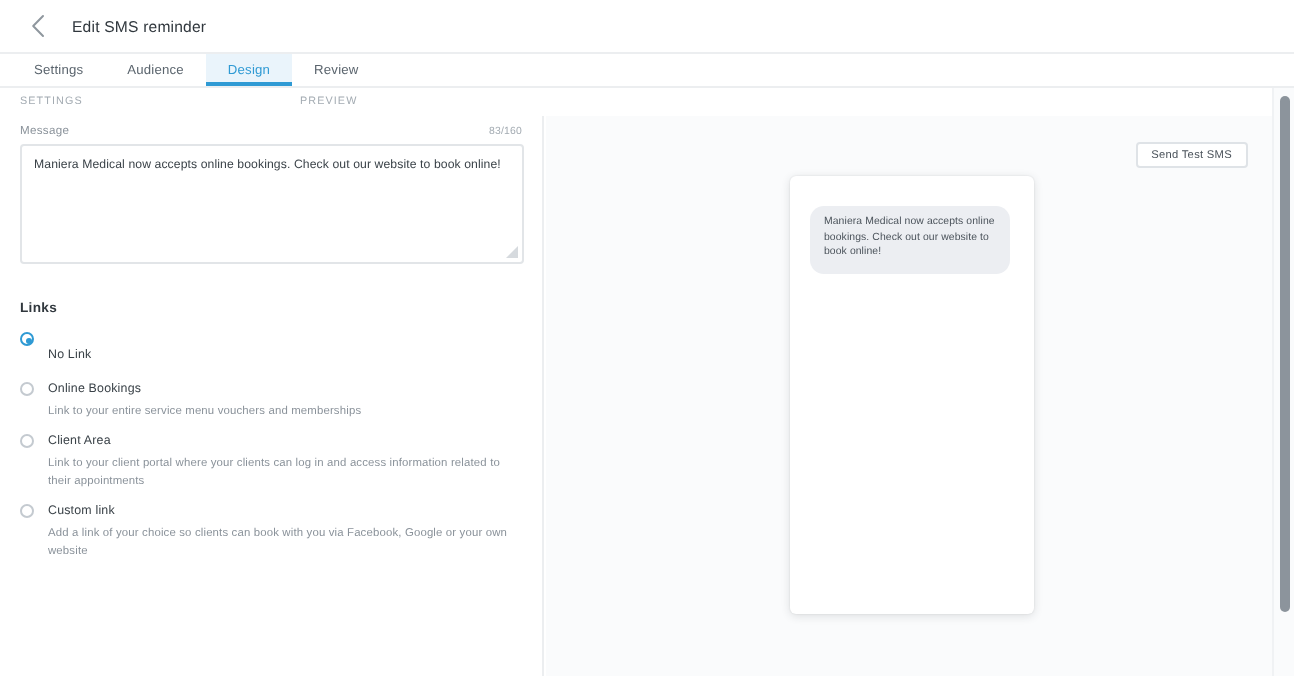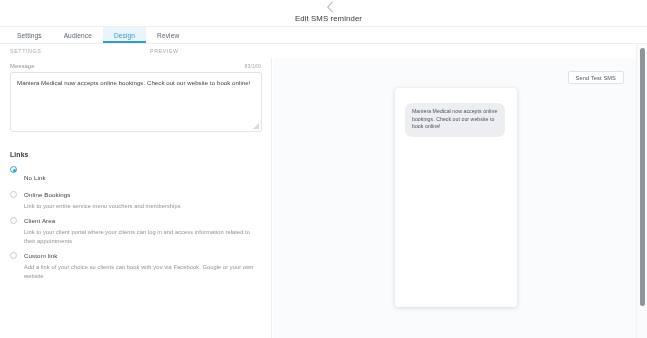--- a/index.html
+++ b/index.html
@@ -24,21 +24,20 @@
   
   .topbar {
     position: absolute;
     left: 0; top: 0;
     width: 647px;
     height: 27px;
     background: #ffffff;
     display: flex;
     align-items: center;
     border-bottom: 1px solid #eceef0;
-    flex-direction: column;
   }
   .back-icon {
     margin-left: 12px;
     width: 14px; height: 14px;
     display: flex; align-items: center; justify-content: center;
     cursor: pointer;
   }
   .back-icon svg { display: block; }
   .page-title {
     margin-left: 10px;

